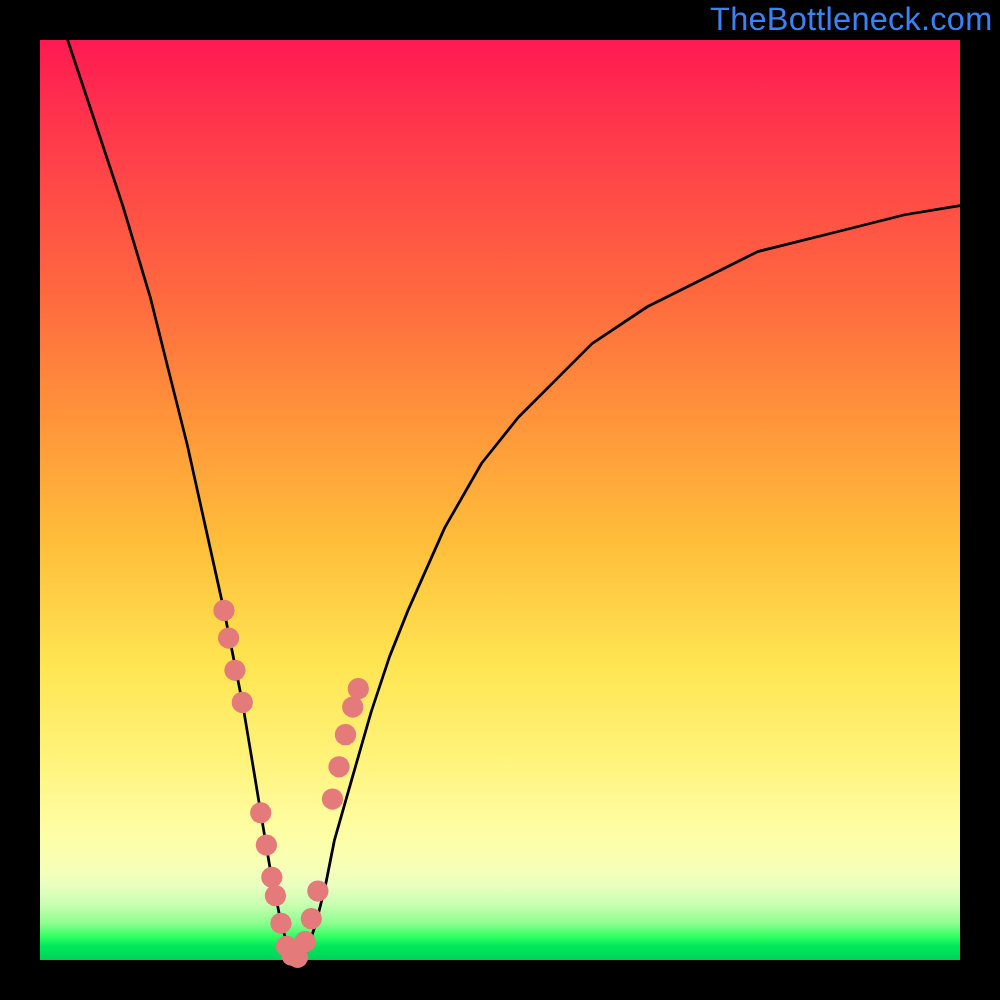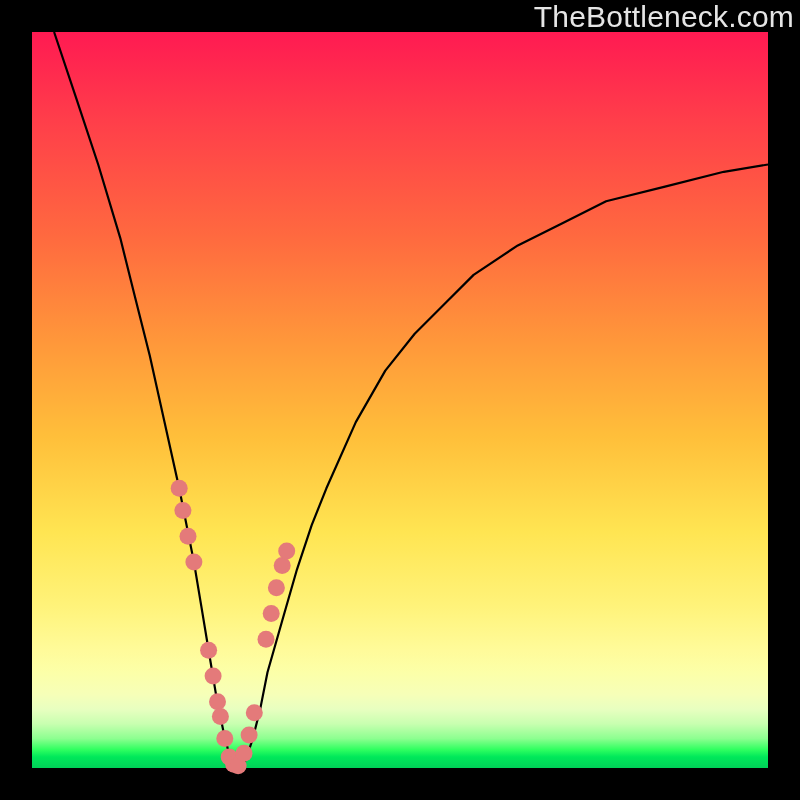--- a/index.html
+++ b/index.html
@@ -43,23 +43,23 @@
       #8cff90 96%,
       #2fff60 97.5%,
       #00e85a 98.5%,
       #00d158 100%
     );
   }
   .watermark {
     position: absolute;
     top: 0px;
     right: 6px;
-    font-size: 30px;
+    font-size: 26px;
     font-weight: 500;
-    color: #e5e5e5;
+    color: #3b82f6;
     letter-spacing: 0.2px;
   }
   svg.curve {
     position: absolute;
     left: 0;
     top: 0;
     width: 736px;
     height: 736px;
     overflow: visible;
   }

